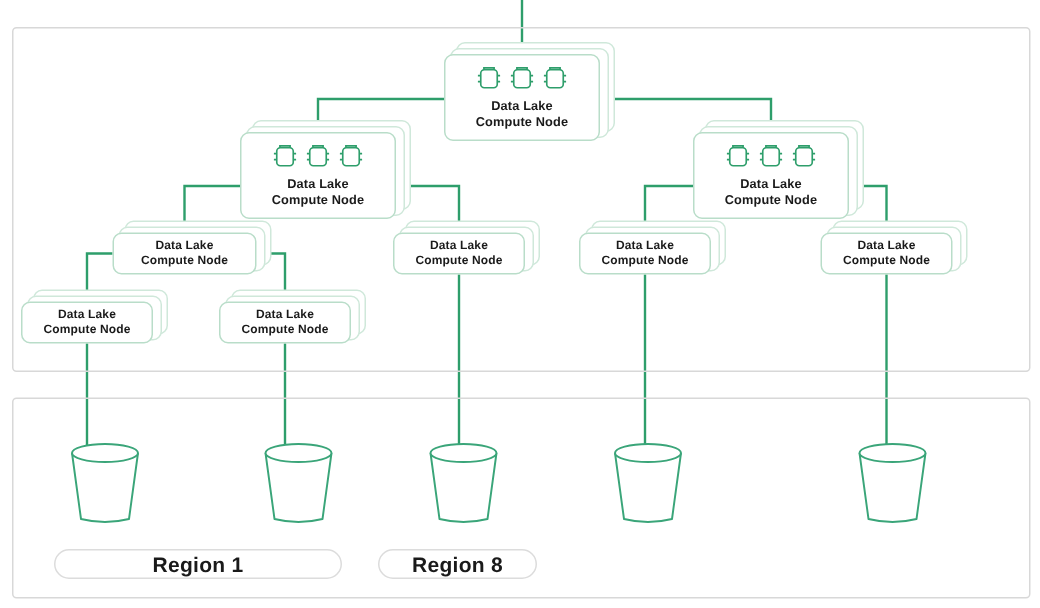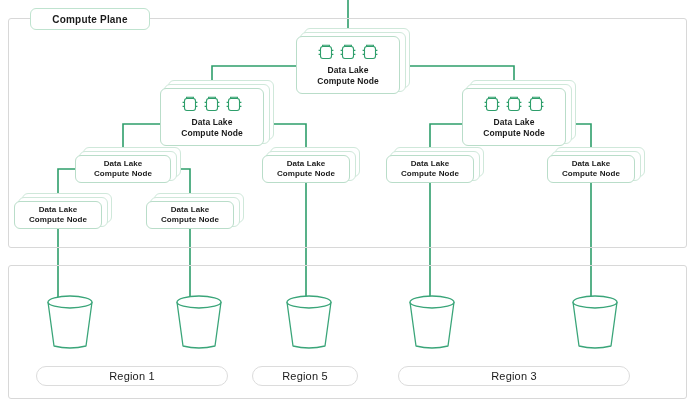--- a/index.html
+++ b/index.html
@@ -88,22 +88,22 @@
   .bucket { position: absolute; z-index: 4; }
   
   .region-pill {
     position: absolute;
     border: 1px solid #dcdcdc;
     border-radius: 999px;
     background: #ffffff;
     display: flex;
     align-items: center;
     justify-content: center;
-    font-size: 11px;
-    font-weight: normal;
+    font-size: 14px;
+    font-weight: bold;
     color: #1a1a1a;
     z-index: 5;
     letter-spacing: .2px;
   }
 </style>
 </head>
 <body>
 
 <div id="canvas">
 
@@ -132,23 +132,20 @@
       <path d="M190,229 L190,300"></path>
       <path d="M306,183 L306,300"></path>
       <path d="M430,183 L430,300"></path>
       <path d="M591,183 L591,300"></path>
     </g>
   </svg>
 
   <div class="plane-box" style="left:8px; top:18px; width:677px; height:228px;"></div>
   <div class="plane-box" style="left:8px; top:265px; width:677px; height:132px;"></div>
 
-  <div class="plane-label" style="left:30px; top:8px; width:118px; height:20px;">
-    <span>Compute Plane</span>
-  </div>
 
   <div class="node big" style="left:296px; top:36px; width:104px; height:58px;">
     <div class="stack-l3" style="width:104px;height:58px;"></div>
     <div class="stack-l2" style="width:104px;height:58px;"></div>
     <div class="face" style="width:104px;height:58px;">
       <div class="icons">
         <svg width="18" height="17" viewBox="0 0 18 17">
           <rect x="3.5" y="2.5" width="11" height="12" rx="2.4" fill="none" stroke="#2e9e6b" stroke-width="1.1"></rect>
           <path d="M5.6,2.6 L5.6,1.2 L12.4,1.2 L12.4,2.6" fill="none" stroke="#2e9e6b" stroke-width="1.1"></path>
           <path d="M3.4,6.4 L1.6,6.4 M3.4,10.4 L1.6,10.4 M14.6,6.4 L16.4,6.4 M14.6,10.4 L16.4,10.4" stroke="#2e9e6b" stroke-width="1.1"></path>
@@ -303,19 +300,16 @@
     <svg width="56" height="58" viewBox="0 0 56 58">
       <path d="M6,8 L12,52 Q28,56 44,52 L50,8" fill="#ffffff" stroke="#3aa579" stroke-width="1.3" stroke-linejoin="round"></path>
       <ellipse cx="28" cy="8" rx="22" ry="6" fill="#ffffff" stroke="#3aa579" stroke-width="1.3"></ellipse>
     </svg>
   </div>
 
   <div class="region-pill" style="left:36px; top:366px; width:190px; height:18px;">
     <span>Region 1</span>
   </div>
   <div class="region-pill" style="left:252px; top:366px; width:104px; height:18px;">
-    <span>Region 5</span>
-  </div>
-  <div class="region-pill" style="left:398px; top:366px; width:230px; height:18px;">
-    <span>Region 3</span>
+    <span>Region 8</span>
   </div>
 
 </div>
 
 </body></html>

